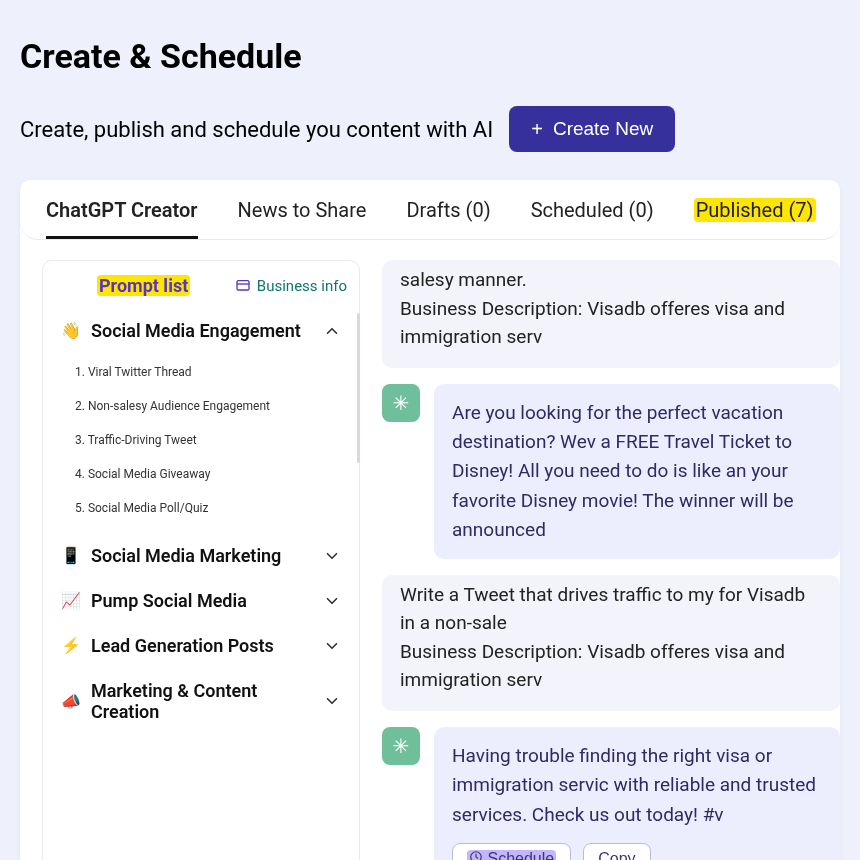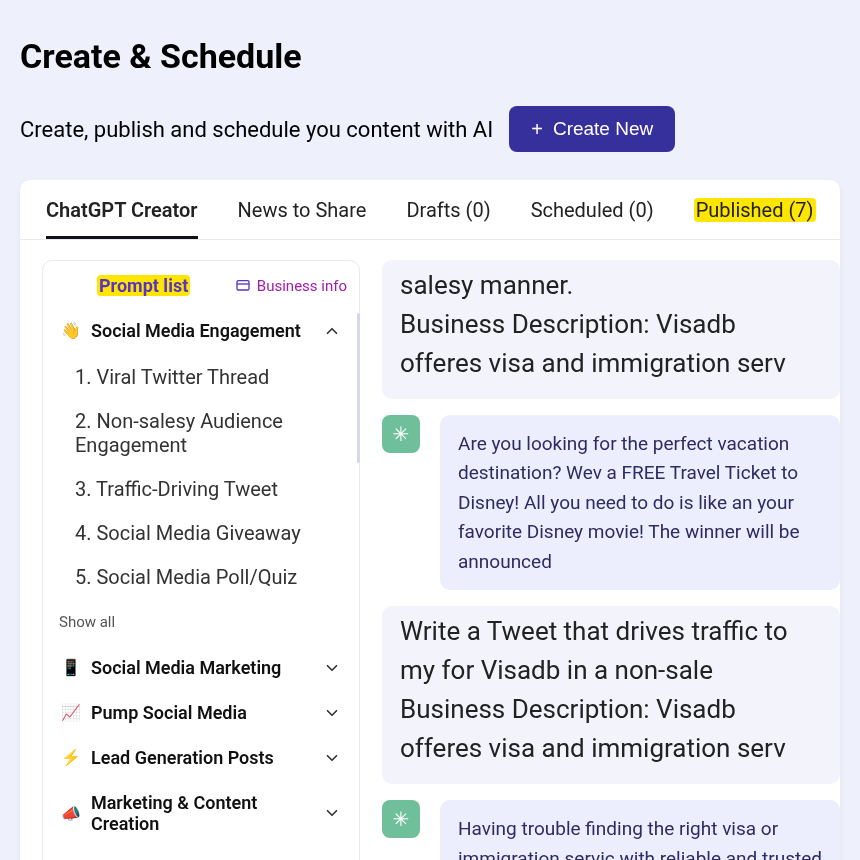--- a/index.html
+++ b/index.html
@@ -27,62 +27,62 @@
   .plus-icon { font-size: 20px; line-height: 1; }
 
   
   .card {
     background: #fff; margin: 0 20px 20px 20px;
     border-radius: 10px; box-shadow: 0 2px 6px rgba(0,0,0,.05);
     padding-bottom: 10px;
   }
   .tabs {
     display: flex; gap: 40px; padding: 18px 26px 0 26px;
-    border-bottom: 1px solid #e7e9f3; font-size: 20px;
+    border-bottom: 1px solid #e7e9f3; font-size: 20px; border-radius: 18px;
   }
   .tab { padding-bottom: 14px; cursor: pointer; color: #222; white-space: nowrap; }
   .tab.active { font-weight: 600; border-bottom: 3px solid #111; }
   .hl { background: #ffe600; border-radius: 4px; padding: 0 2px; }
 
   
   .body-row { display: flex; gap: 22px; padding: 20px 0 0 22px; }
   .sidebar {
     width: 318px; min-width: 318px; border: 1px solid #e7e9f3;
     border-radius: 10px; padding: 14px 12px; position: relative;
   }
   .sidebar::after {
     content: ""; position: absolute; top: 52px; right: -1px; width: 3px;
     height: 150px; background: #d4d8ea; border-radius: 3px;
   }
   .side-head { display: flex; justify-content: space-between; align-items: center; margin-bottom: 12px; }
   .side-title { font-size: 18px; font-weight: 700; color: #5834c5; padding-left: 42px; }
-  .biz-link { display: flex; align-items: center; gap: 6px; font-size: 15px; color: #a21caf; cursor: pointer; }
+  .biz-link { display: flex; align-items: center; gap: 6px; font-size: 15px; color: #0f766e; cursor: pointer; }
   .biz-icon svg { display: block; }
 
   .cat {
     display: flex; align-items: center; justify-content: space-between;
     padding: 12px 6px; font-size: 18px; font-weight: 600; cursor: pointer;
   }
   .cat-left { display: flex; align-items: center; gap: 10px; }
   .cat-icon { width: 20px; text-align: center; font-size: 16px; }
   .chev { color: #444; }
   .chev svg { display: block; }
 
   .sub-list { padding: 2px 0 8px 16px; }
-  .sub-item { font-size: 20px; color: #333; padding: 10px 4px; cursor: pointer; }
+  .sub-item { font-size: 12px; color: #333; padding: 10px 4px; cursor: pointer; }
   .show-all { font-size: 15px; color: #555; padding: 6px 4px 14px 4px; cursor: pointer; }
 
   
   .chat { flex: 1; min-width: 0; padding-right: 0; }
   .block-user, .block-ai { margin-bottom: 16px; }
   .block-user .bubble {
     background: #f2f3fb; border-radius: 10px;
-    padding: 6px 18px 16px 18px; font-size: 26px; line-height: 1.5; color: #222;
-  }
-  .block-ai { display: flex; gap: 20px; align-items: flex-start; }
+    padding: 6px 18px 16px 18px; font-size: 19px; line-height: 1.5; color: #222;
+  }
+  .block-ai { display: flex; gap: 14px; align-items: flex-start; }
   .ai-icon {
     width: 38px; height: 38px; min-width: 38px; border-radius: 8px;
     background: #6fbf9b; display: flex; align-items: center; justify-content: center;
   }
   .ai-icon::before {
     content: "✳"; color: #fff; font-size: 20px;
   }
   .block-ai .bubble {
     flex: 1; background: #eceefe; border-radius: 10px;
     padding: 14px 18px; font-size: 19px; line-height: 1.55; color: #2e2b63;
@@ -146,21 +146,20 @@
             </svg>
         </span>
       </div>
       <div class="sub-list">
         <div class="sub-item">1. Viral Twitter Thread</div>
         <div class="sub-item">2. Non-salesy Audience Engagement</div>
         <div class="sub-item">3. Traffic-Driving Tweet</div>
         <div class="sub-item">4. Social Media Giveaway</div>
         <div class="sub-item">5. Social Media Poll/Quiz</div>
       </div>
-      <div class="show-all">Show all</div>
 
       <div class="cat">
         <span class="cat-left">
           <span class="cat-icon">📱</span>
           <span>Social Media Marketing</span>
         </span>
         <span class="chev">
             <svg width="18" height="18" viewBox="0 0 24 24" fill="none" stroke="#333" stroke-width="2.2" stroke-linecap="round" stroke-linejoin="round">
               <polyline points="6 9 12 15 18 9"></polyline>
             </svg>

